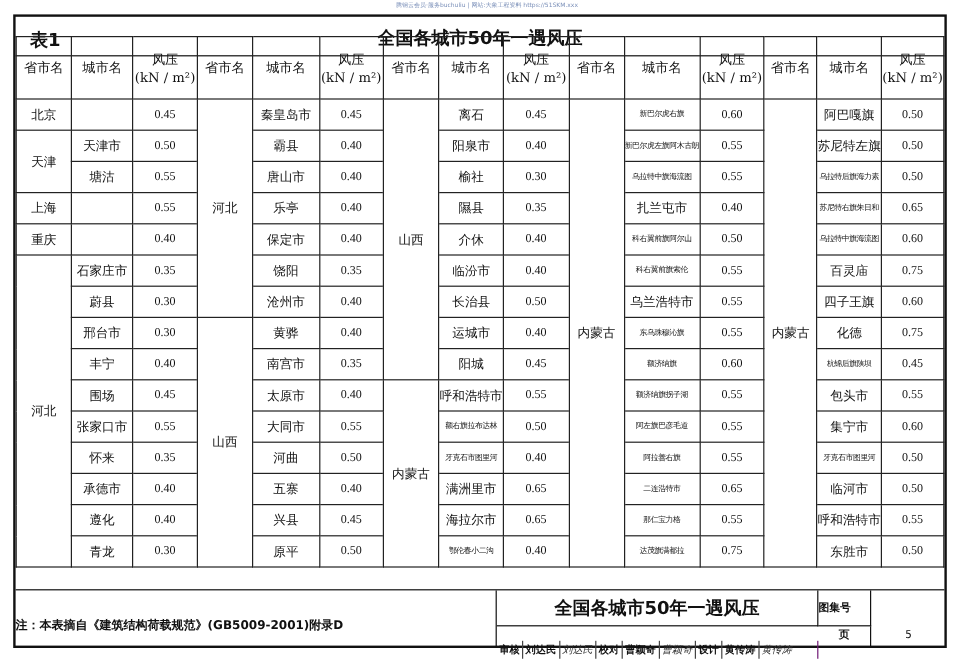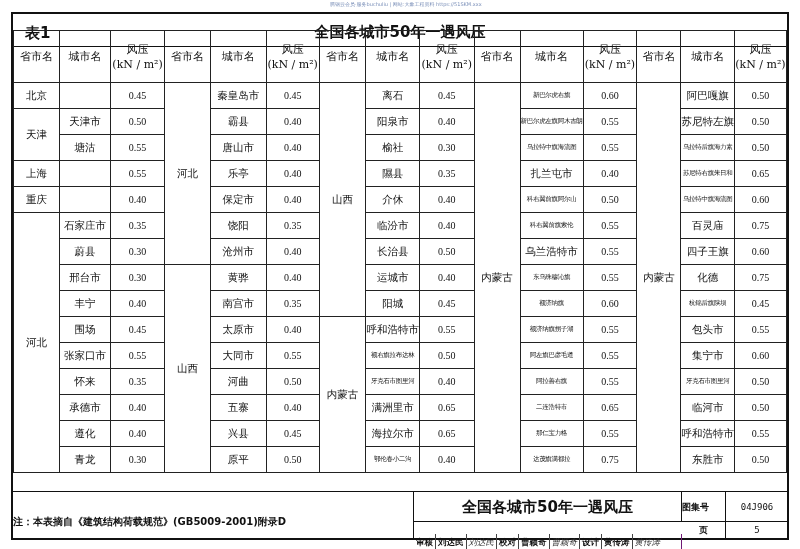--- a/index.html
+++ b/index.html
@@ -299,21 +299,20 @@
           <td class="num">0.50</td>
         </tr>
       </tbody>
   </table>
 
   <div class="footer">
     <div class="note">注：本表摘自《建筑结构荷载规范》(GB5009-2001)附录D</div>
     <div class="tb">
       <div class="tb-title">全国各城市50年一遇风压</div>
       <div class="tb-atlas-label">图集号</div>
-      <div class="tb-atlas-val">04J906</div>
       <div class="tb-sign">
         <span>审核</span>
         <span>刘达民</span>
         <span class="sig">刘达民</span>
         <span>校对</span>
         <span>曹颖奇</span>
         <span class="sig">曹颖奇</span>
         <span>设计</span>
         <span>黄传涛</span>
         <span class="sig" style="border-right:none">黄传涛</span>

